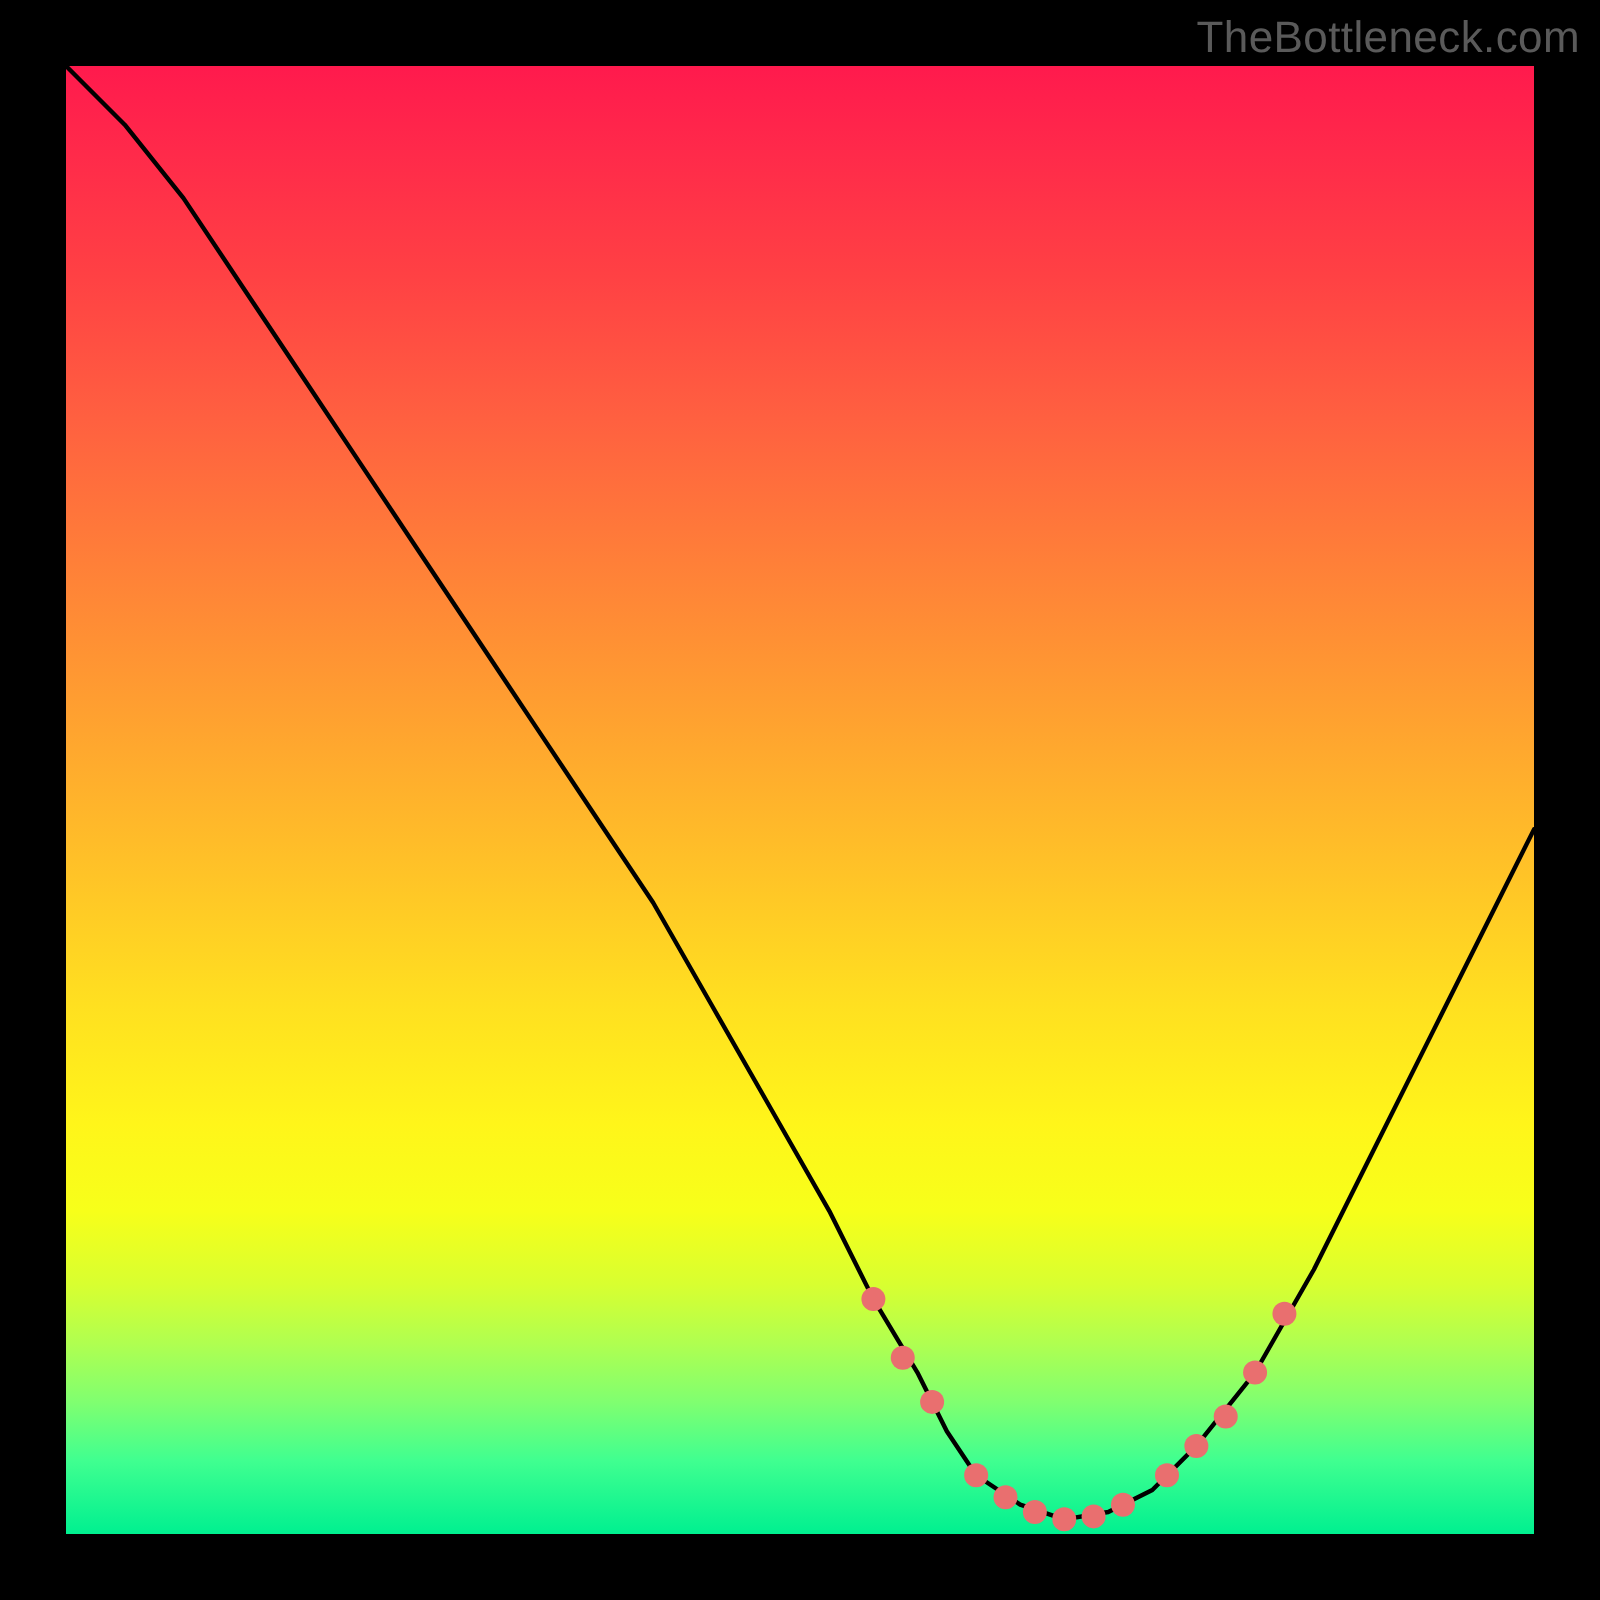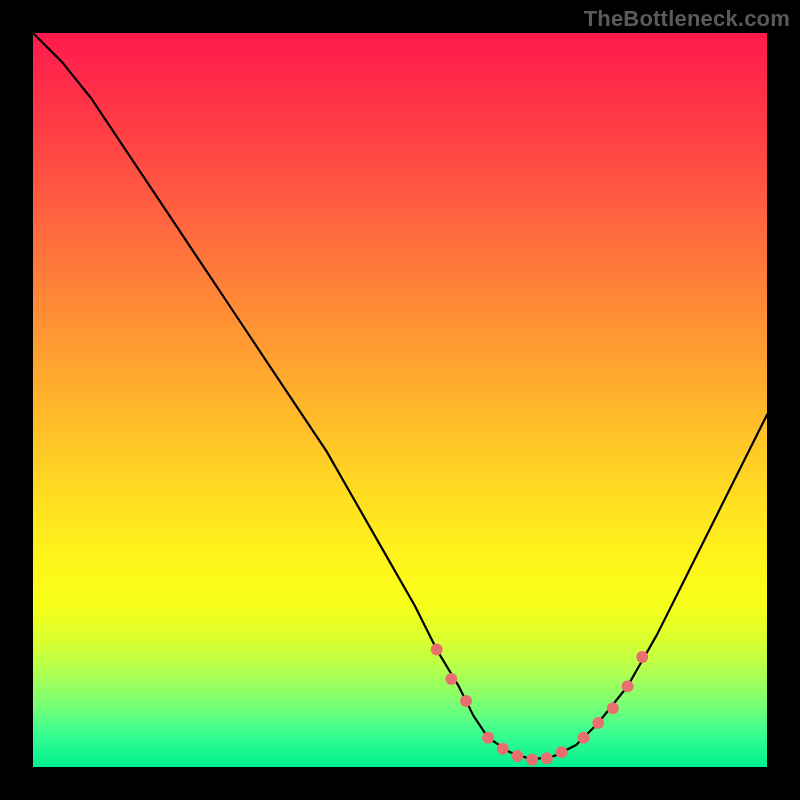--- a/index.html
+++ b/index.html
@@ -15,21 +15,21 @@
  #ffe020 64%,
  #fff51a 72%,
  #f7ff1a 78%,
  #d8ff30 83%,
  #b0ff50 87%,
  #80ff70 91%,
  #40ff90 95%,
  #00f090 100%)}
 #curve{position:absolute;inset:0;width:734px;height:734px}
 #dots{position:absolute;inset:0;width:734px;height:734px}
-#watermark{position:absolute;top:6px;right:10px;color:#5a5a5a;font-size:22px;font-weight:700;letter-spacing:.2px}
+#watermark{position:absolute;top:6px;right:10px;color:#5a5a5a;font-size:22px;font-weight:400;letter-spacing:.2px}
 </style>
 </head>
 <body>
 
 <div id="plot-area">
   <div id="gradient-bg"></div>
   <svg id="curve" viewBox="0 0 734 734" preserveAspectRatio="none">
       <path d="M 0 0 L 29.36 29.360000000000014 L 58.72 66.05999999999995 L 88.08 110.10000000000002 L 117.44 154.14 L 146.8 198.18000000000006 L 176.16 242.21999999999997 L 205.52 286.26 L 234.88 330.29999999999995 L 264.24 374.34000000000003 L 293.6 418.38 L 322.96 469.76 L 352.32 521.14 L 381.68 572.52 L 403.70000000000005 616.56 L 425.71999999999997 653.26 L 440.4 682.62 L 455.08 704.64 L 477.1 719.32 L 499.12000000000006 726.66 L 521.14 722.99 L 543.16 711.98 L 565.1800000000001 689.96 L 594.5400000000001 653.26 L 623.9 601.88 L 653.26 543.16 L 682.62 484.43999999999994 L 711.98 425.72 L 734 381.68" fill="none" stroke="#000" stroke-width="2.2" stroke-linecap="round" stroke-linejoin="round"></path>
     </svg>
   <svg id="dots" viewBox="0 0 734 734" preserveAspectRatio="none">

